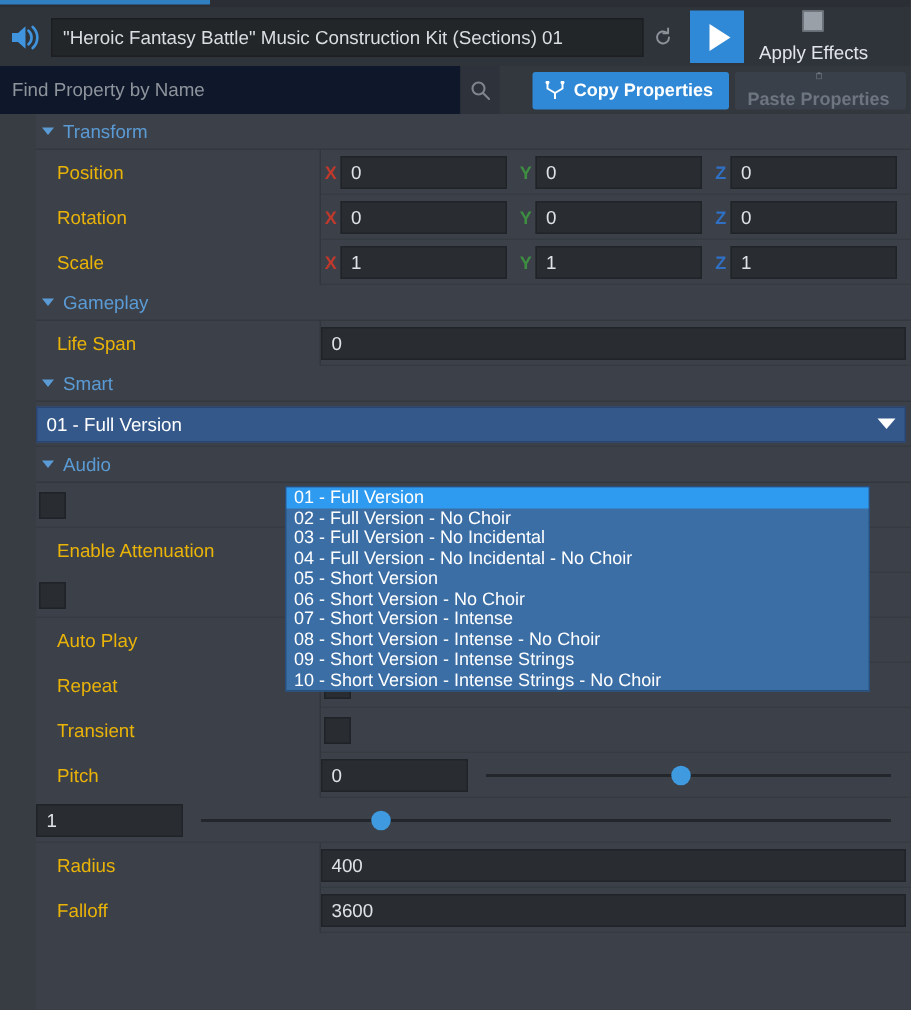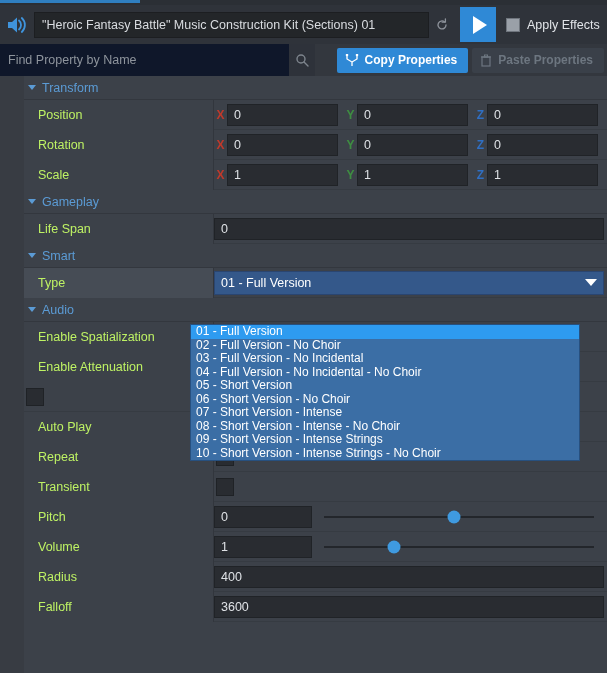--- a/index.html
+++ b/index.html
@@ -52,21 +52,21 @@
     display: flex; align-items: center; justify-content: center;
   }
   .play-tri {
     width: 0; height: 0;
     border-top: 9px solid transparent;
     border-bottom: 9px solid transparent;
     border-left: 14px solid #ffffff;
     margin-left: 3px;
   }
   .apply-wrap {
-    display: flex; align-items: center; gap: 7px; margin-left: 10px;
+    display: flex; align-items: center; gap: 7px; margin-left: 10px; flex-direction: column;
   }
   .apply-box {
     width: 14px; height: 14px; background: #9aa0a8;
     border: 1px solid #6f757d;
   }
   .apply-label { color: #e2e5e9; font-size: 12.5px; white-space: nowrap; }
 
   
   .searchrow {
     position: absolute; left: 0; top: 44px; width: 607px; height: 32px;
@@ -87,21 +87,21 @@
   .copy-btn {
     height: 25px; background: #2f89d6;
     display: flex; align-items: center; gap: 6px;
     padding: 0 11px 0 8px; margin-left: 22px; border-radius: 2px;
     color: #ffffff; font-size: 12px; font-weight: bold; white-space: nowrap;
   }
   .paste-btn {
     height: 25px; background: #3a4049;
     display: flex; align-items: center; gap: 6px;
     padding: 0 11px 0 8px; margin-left: 4px; margin-right: 3px; border-radius: 2px;
-    color: #6d7680; font-size: 12px; font-weight: bold; white-space: nowrap;
+    color: #6d7680; font-size: 12px; font-weight: bold; white-space: nowrap; flex-direction: column;
   }
 
   
   .panel {
     position: absolute; left: 0; top: 76px; width: 607px; height: 597px;
     background: #3c4149;
     margin-left: 24px;
   }
   .section-header {
     height: 24px; display: flex; align-items: center;
@@ -118,21 +118,21 @@
   .section-title { color: #5b9bd5; font-size: 12.5px; }
 
   .row {
     height: 30px; display: flex; align-items: center;
     border-bottom: 1px solid #363b42;
     position: relative;
   }
   .row-label {
     width: 190px; height: 30px; flex: 0 0 190px;
     display: flex; align-items: center; padding-left: 14px;
-    color: #bef264; font-size: 12.5px;
+    color: #eab308; font-size: 12.5px;
     background: #3c4149;
     border-right: 1px solid #32363d;
   }
   .row-label.highlight { background: #464c55; }
   .row-body {
     flex: 1; height: 30px; display: flex; align-items: center;
     padding: 0 0 0 0;
   }
   .reset-cell {
     width: 27px; flex: 0 0 27px; height: 30px;
@@ -369,42 +369,40 @@
         </svg>
     </div>
   </div>
 
   <div class="section-header">
     <div class="tri-down"></div>
     <span class="section-title">Smart</span>
   </div>
 
   <div class="row">
-    <div class="row-label highlight">Type</div>
     <div class="row-body">
       <div class="combo">
         <span>01 - Full Version</span>
         <span class="combo-caret"></span>
       </div>
     </div>
     <div class="reset-cell">
       <svg width="13" height="13" viewBox="0 0 14 14" aria-hidden="true">
           <path d="M11 7 a4 4 0 1 1 -1.4 -3.1" stroke="#7d848c" stroke-width="1.3" fill="none" stroke-linecap="round"></path>
           <path d="M10.4 1 v3.2 h-3.2" stroke="#7d848c" stroke-width="1.3" fill="none" stroke-linecap="round" stroke-linejoin="round"></path>
         </svg>
     </div>
   </div>
 
   <div class="section-header">
     <div class="tri-down"></div>
     <span class="section-title">Audio</span>
   </div>
 
   <div class="row">
-    <div class="row-label">Enable Spatialization</div>
     <div class="row-body">
       <div class="cbox"></div>
     </div>
     <div class="reset-cell">
       <svg width="13" height="13" viewBox="0 0 14 14" aria-hidden="true">
           <path d="M11 7 a4 4 0 1 1 -1.4 -3.1" stroke="#7d848c" stroke-width="1.3" fill="none" stroke-linecap="round"></path>
           <path d="M10.4 1 v3.2 h-3.2" stroke="#7d848c" stroke-width="1.3" fill="none" stroke-linecap="round" stroke-linejoin="round"></path>
         </svg>
     </div>
   </div>
@@ -485,21 +483,20 @@
     </div>
     <div class="reset-cell">
       <svg width="13" height="13" viewBox="0 0 14 14" aria-hidden="true">
           <path d="M11 7 a4 4 0 1 1 -1.4 -3.1" stroke="#7d848c" stroke-width="1.3" fill="none" stroke-linecap="round"></path>
           <path d="M10.4 1 v3.2 h-3.2" stroke="#7d848c" stroke-width="1.3" fill="none" stroke-linecap="round" stroke-linejoin="round"></path>
         </svg>
     </div>
   </div>
 
   <div class="row">
-    <div class="row-label">Volume</div>
     <div class="row-body">
       <div class="slider-field">1</div>
       <div class="slider-track-wrap">
         <div class="slider-track">
           <div class="slider-knob" id="volume-knob" style="left: 26%;"></div>
         </div>
       </div>
     </div>
     <div class="reset-cell">
       <svg width="13" height="13" viewBox="0 0 14 14" aria-hidden="true">

